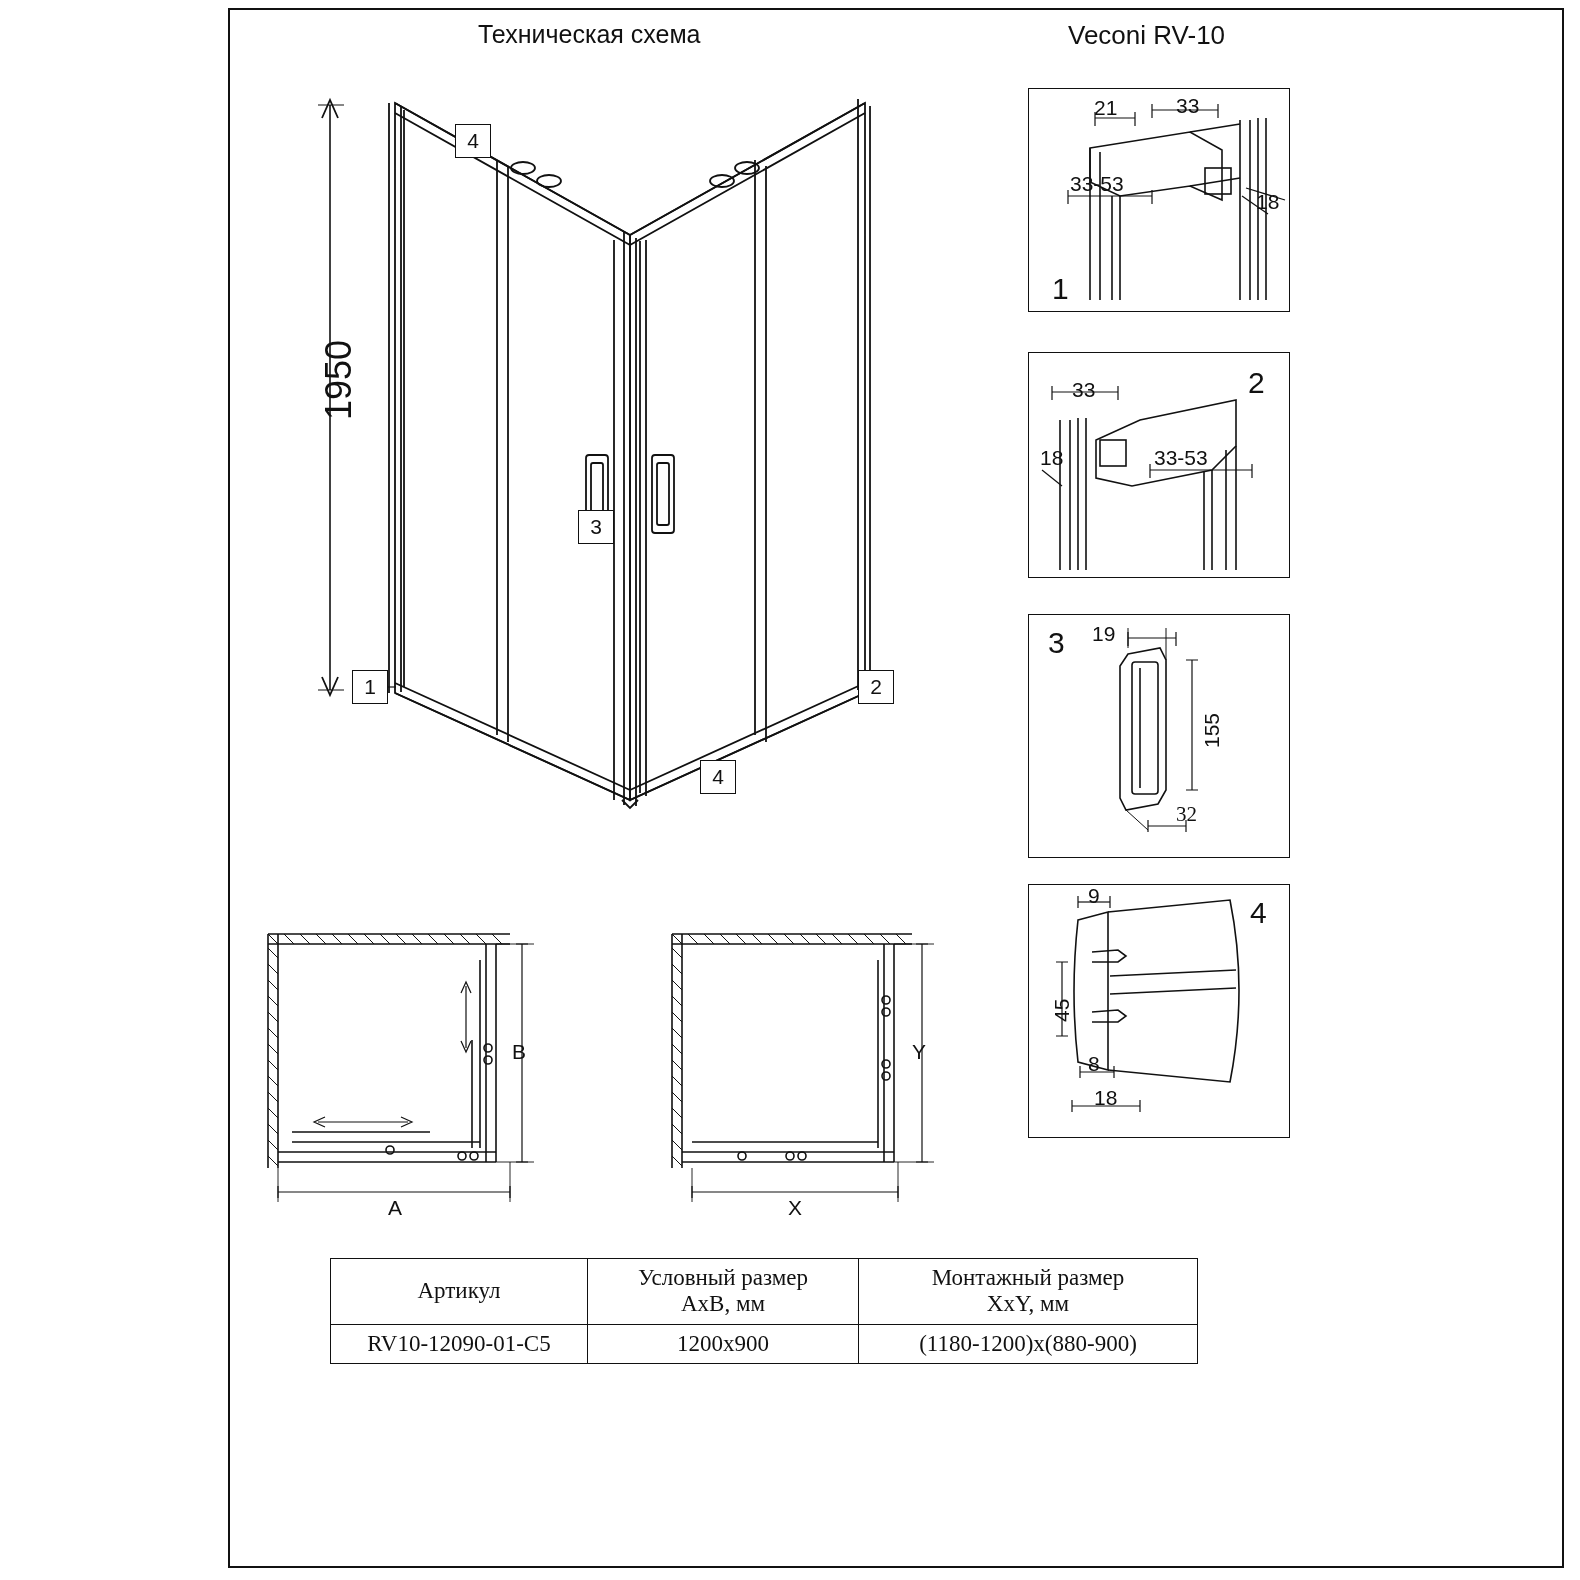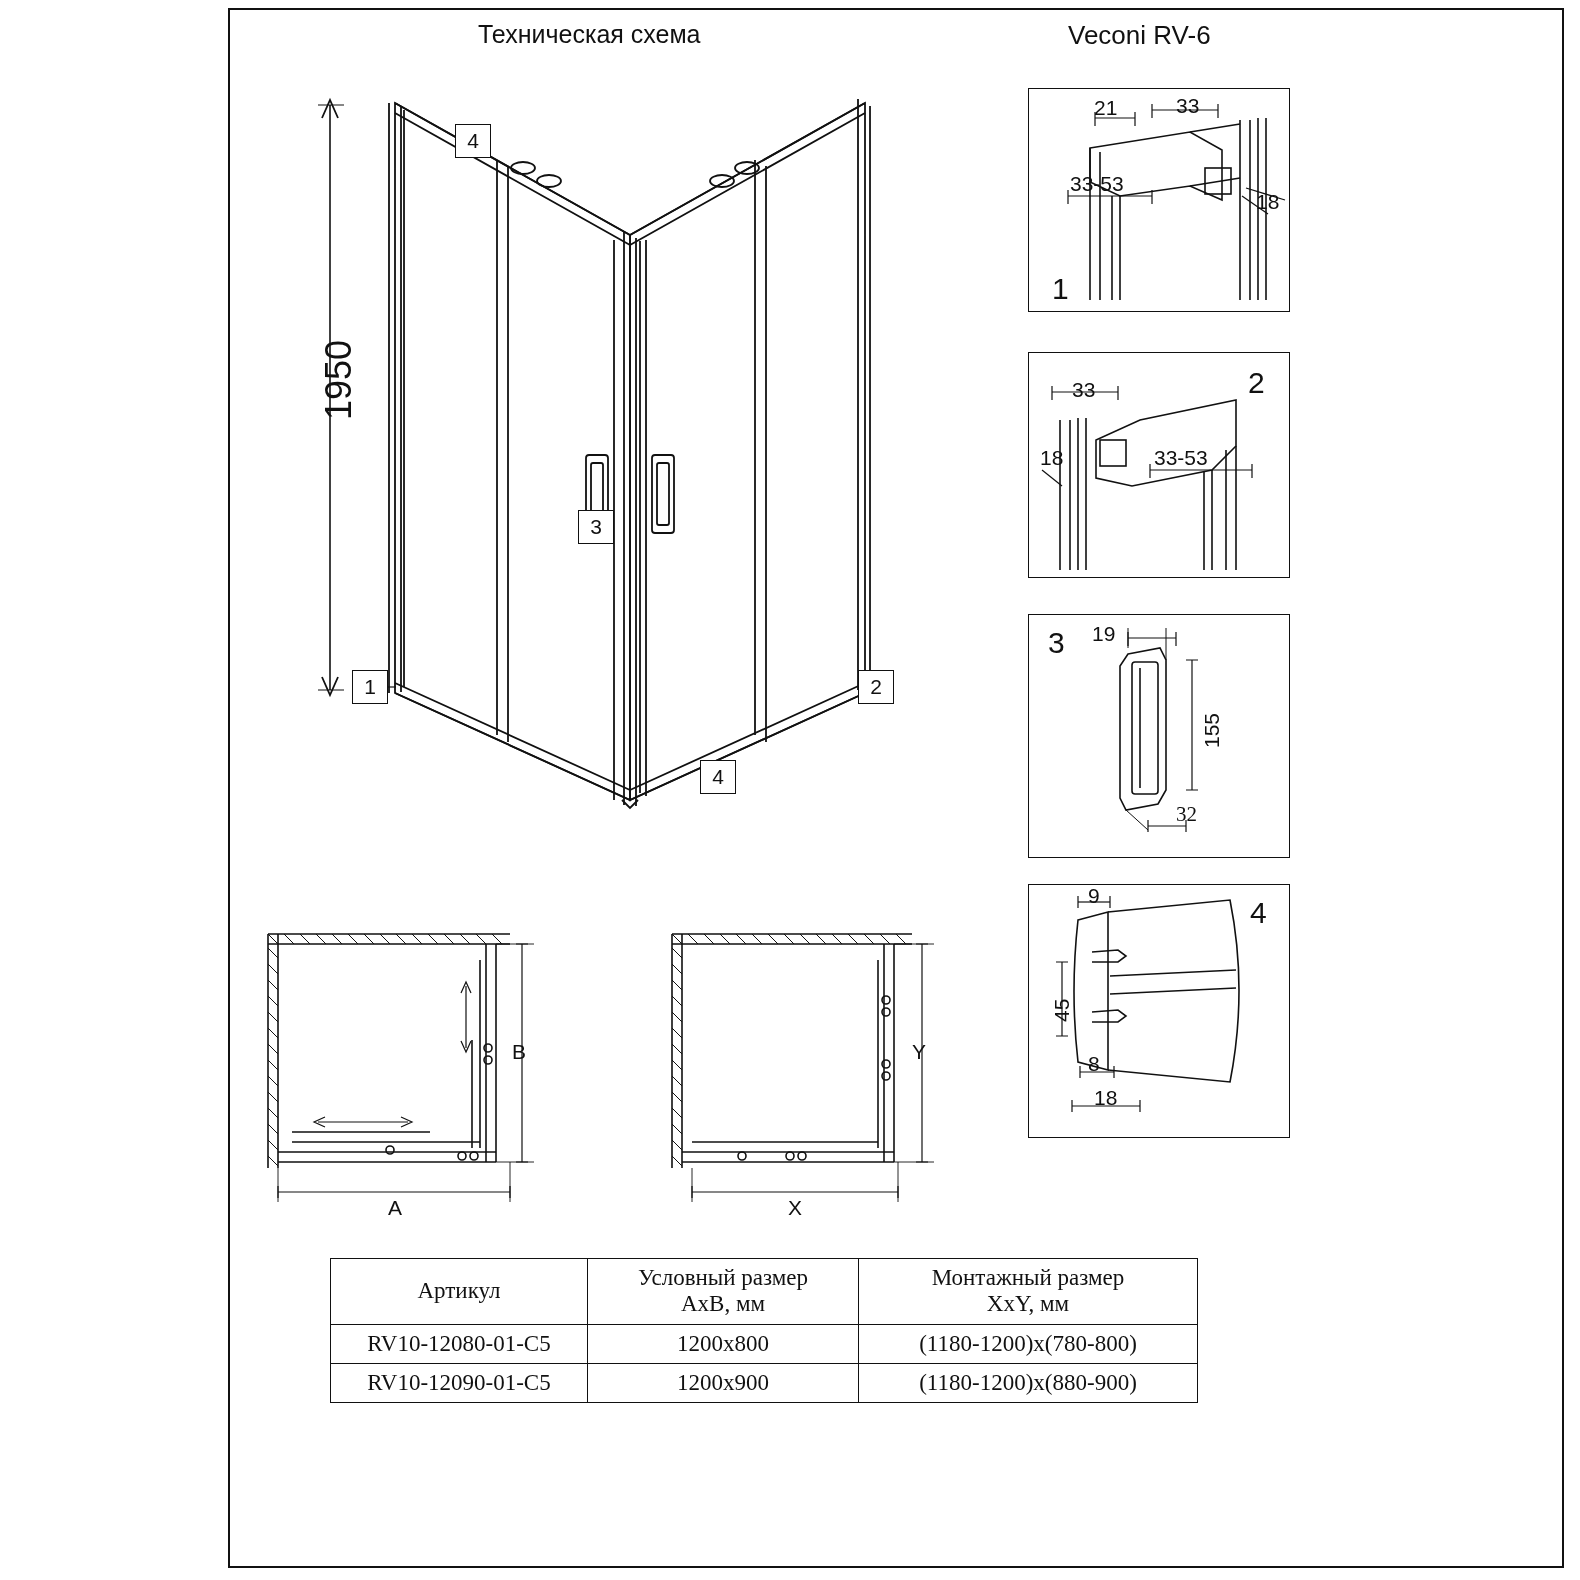--- a/index.html
+++ b/index.html
@@ -23,21 +23,21 @@
   .col3{width:330px;}
 </style>
 </head>
 <body>
 
 <div id="sheet">
 
   <div class="frame"></div>
 
   <div class="t title-main" style="left:478px;top:20px;">Техническая схема</div>
-  <div class="t title-model" style="left:1068px;top:20px;">Veconi RV-6</div>
+  <div class="t title-model" style="left:1068px;top:20px;">Veconi RV-10</div>
 
   <svg width="1580" height="1580">
     <g fill="none" stroke="#111" stroke-width="1.8">
 
       <path d="M395,103 L630,235 L630,800 L395,693 Z"></path>
       <path d="M404,110 L404,687"></path>
 
       <path d="M389,103 L389,693 M401,106 L401,692"></path>
 
       <path d="M395,103 L630,235 M395,113 L630,245"></path>
@@ -279,25 +279,20 @@
           <div>AxB, мм</div>
         </th>
         <th class="col3">
           <div>Монтажный размер</div>
           <div>XxY, мм</div>
         </th>
       </tr>
     </thead>
     <tbody>
       <tr>
-        <td>RV10-12080-01-C5</td>
-        <td>1200x800</td>
-        <td>(1180-1200)x(780-800)</td>
-      </tr>
-      <tr>
         <td>RV10-12090-01-C5</td>
         <td>1200x900</td>
         <td>(1180-1200)x(880-900)</td>
       </tr>
     </tbody>
   </table>
 
 </div>
 
 </body></html>

